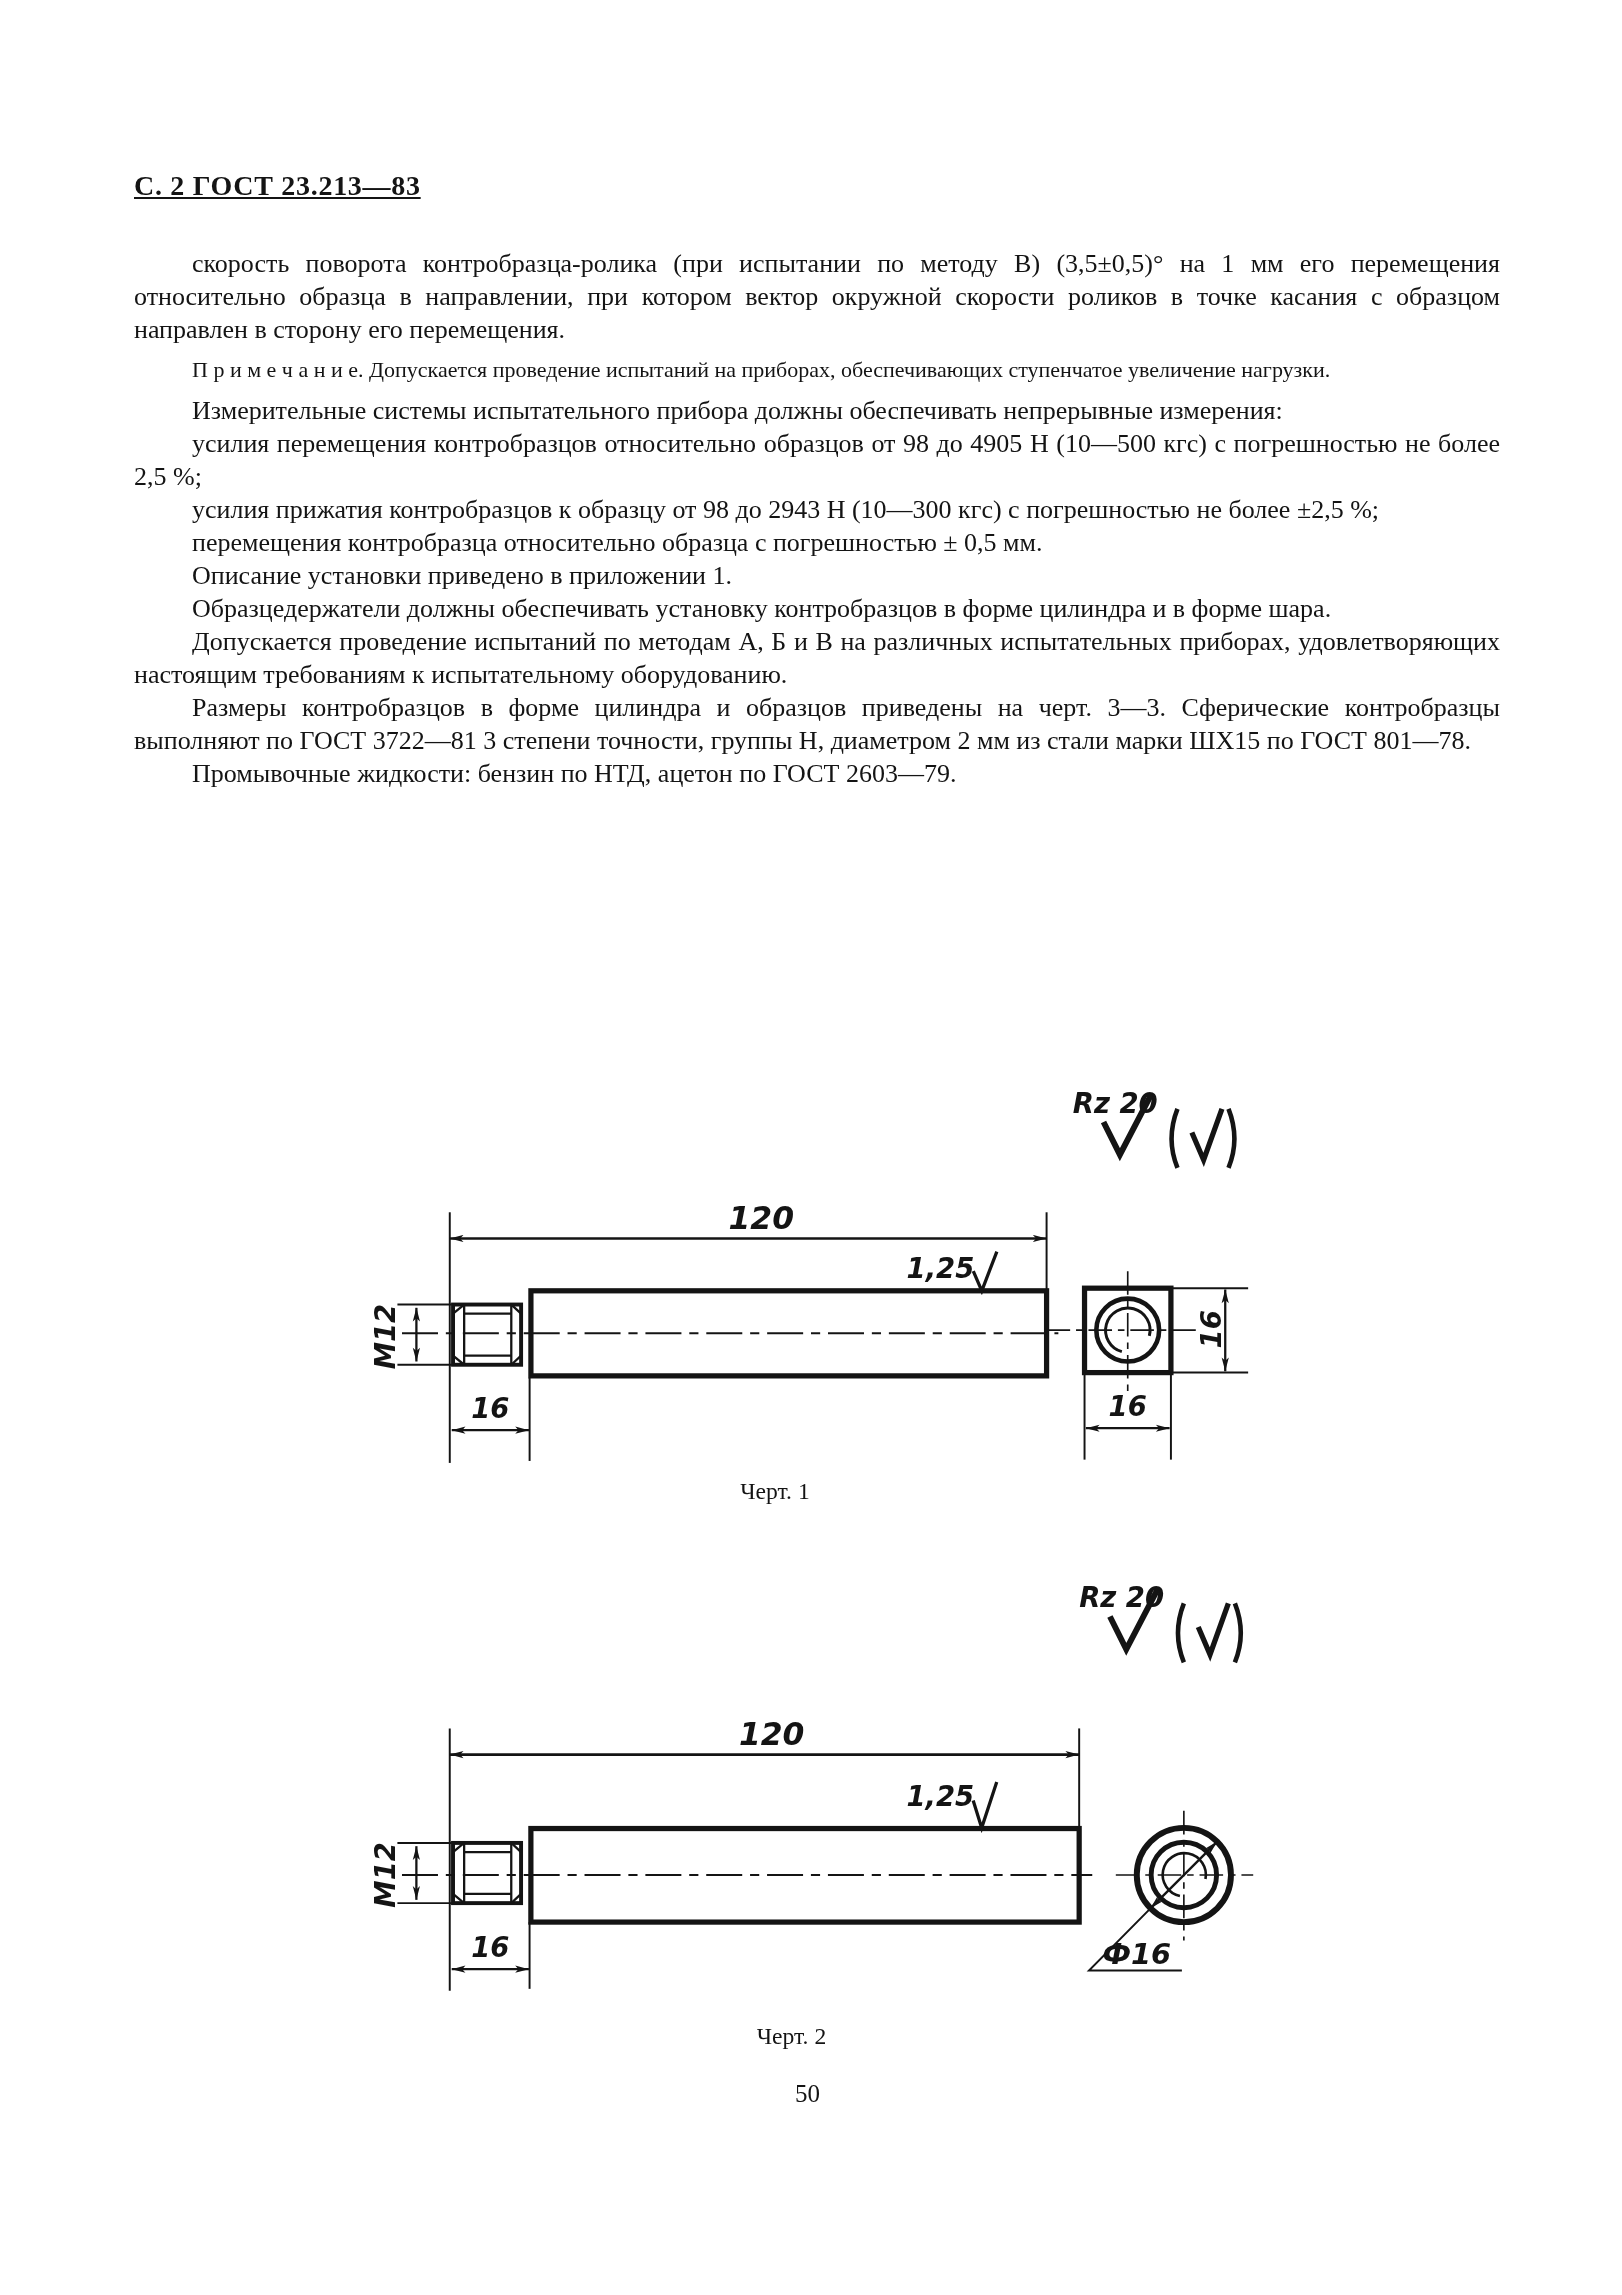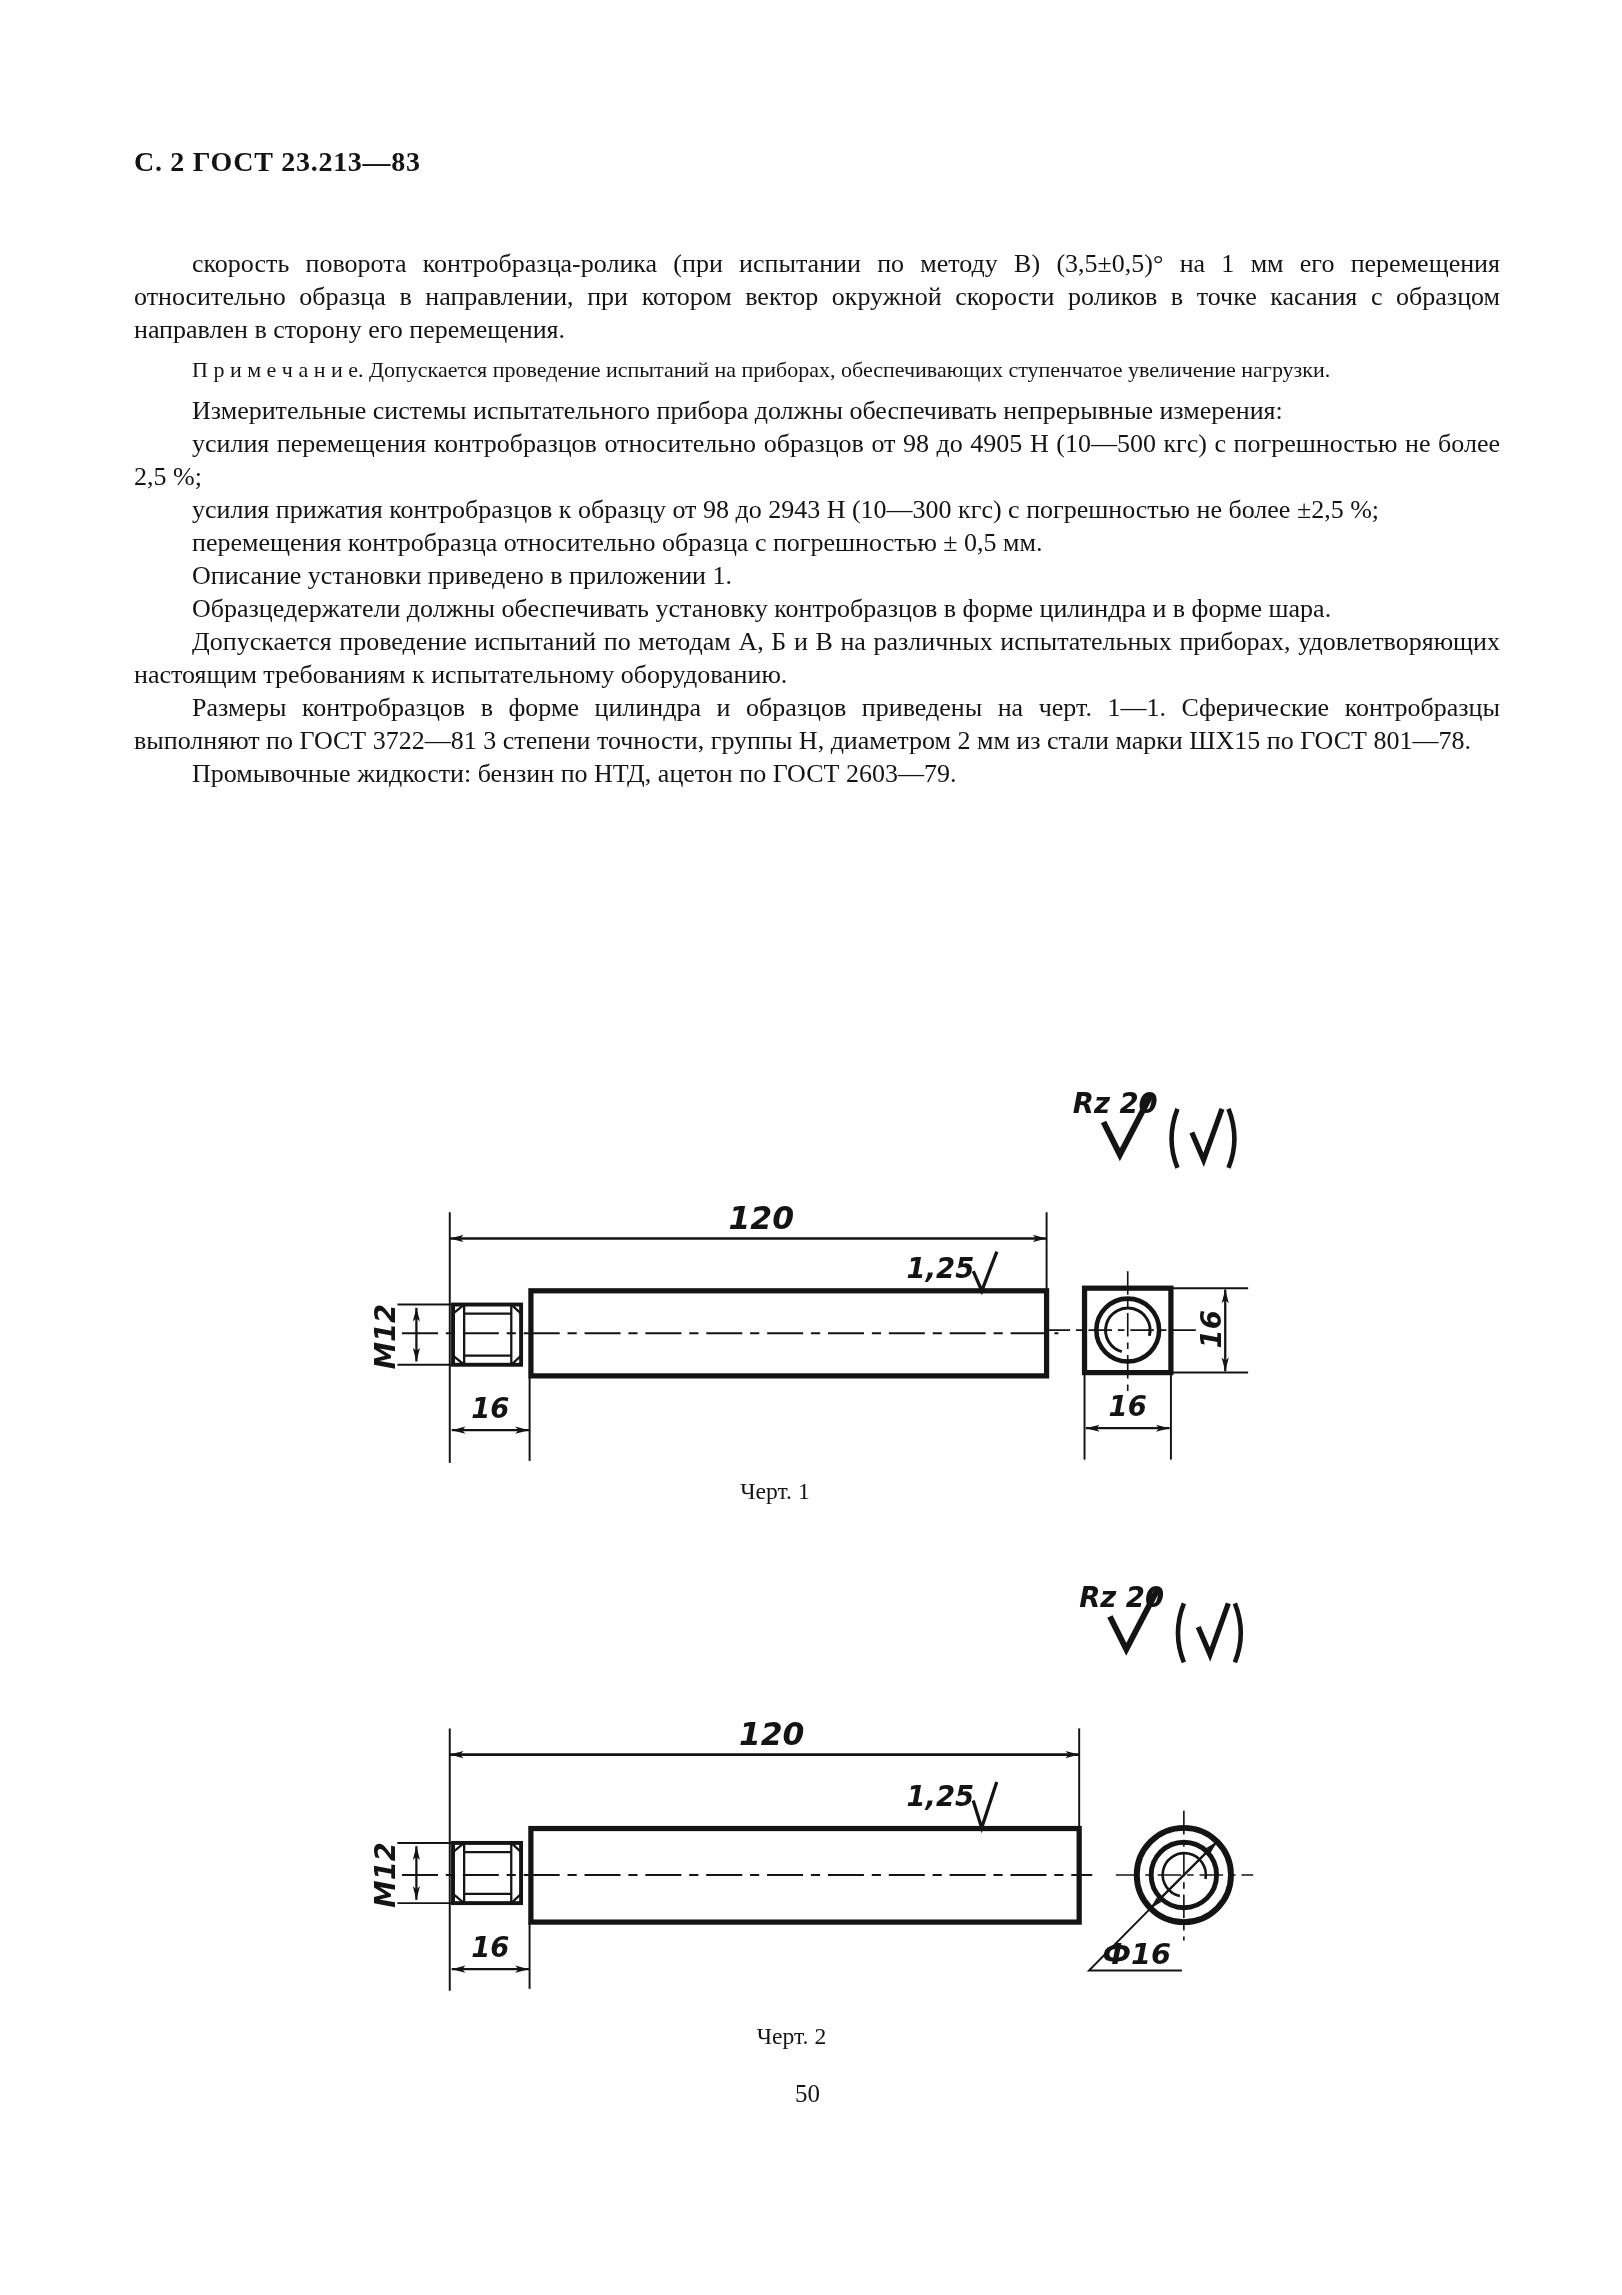--- a/index.html
+++ b/index.html
@@ -5,22 +5,22 @@
   html,body{margin:0;padding:0;background:#e8e8e8;}
   .page{
     position:relative;
     width:1622px;height:2295px;
     background:#ffffff;
     color:#141414;
     font-family:"Liberation Serif", serif;
     overflow:hidden;
   }
   .header{
-    position:absolute;left:134px;top:146px;
-    font-size:28px;font-weight:bold;letter-spacing:0.7px;
+    position:absolute;left:134px;top:170px;
+    font-size:28px;font-weight:bold;letter-spacing:0.7px;text-decoration:underline;
   }
   .textcol{
     position:absolute;left:134px;top:247px;width:1366px;
     font-size:26px;line-height:33px;text-align:justify;
   }
   .para{margin:0;text-indent:58px;}
   .note{
     margin:9.2px 0 9.2px 0;text-indent:58px;
     font-size:22px;line-height:30px;
   }
@@ -48,21 +48,21 @@
   <div class="textcol">
     <p class="para">скорость поворота контробразца-ролика (при испытании по методу В) (3,5±0,5)° на 1 мм его перемещения относительно образца в направлении, при котором вектор окружной скорости роликов в точке касания с образцом направлен в сторону его перемещения.</p>
     <p class="note">П р и м е ч а н и е.  Допускается проведение испытаний на приборах, обеспечивающих ступенчатое увеличение нагрузки.</p>
     <p class="para">Измерительные системы испытательного прибора должны обеспечивать непрерывные измерения:</p>
     <p class="para">усилия перемещения контробразцов относительно образцов от 98 до 4905 Н (10—500 кгс) с погрешностью не более 2,5 %;</p>
     <p class="para">усилия прижатия контробразцов к образцу от 98 до 2943 Н (10—300 кгс) с погрешностью не более ±2,5 %;</p>
     <p class="para">перемещения контробразца относительно образца с погрешностью ± 0,5 мм.</p>
     <p class="para">Описание установки приведено в приложении 1.</p>
     <p class="para">Образцедержатели должны обеспечивать установку контробразцов в форме цилиндра и в форме шара.</p>
     <p class="para">Допускается проведение испытаний по методам А, Б и В на различных испытательных приборах, удовлетворяющих настоящим требованиям к испытательному оборудованию.</p>
-    <p class="para">Размеры контробразцов в форме цилиндра и образцов приведены на черт. 1—1. Сферические контробразцы выполняют по ГОСТ 3722—81 3 степени точности, группы Н, диаметром 2 мм из стали марки ШХ15 по ГОСТ 801—78.</p>
+    <p class="para">Размеры контробразцов в форме цилиндра и образцов приведены на черт. 3—3. Сферические контробразцы выполняют по ГОСТ 3722—81 3 степени точности, группы Н, диаметром 2 мм из стали марки ШХ15 по ГОСТ 801—78.</p>
     <p class="para">Промывочные жидкости: бензин по НТД, ацетон по ГОСТ 2603—79.</p>
   </div>
 
   <svg class="fig" style="left:366px;top:1067px" width="890" height="409" viewBox="0 0 1360 625">
     <defs>
       <marker id="ar1" viewBox="-1 -6 24 12" refX="21" refY="0" markerWidth="24" markerHeight="12" markerUnits="userSpaceOnUse" orient="auto-start-reverse">
         <path d="M21,0 L0,-5.5 L5,0 L0,5.5 Z" fill="#141414"></path>
       </marker>
     </defs>
 

